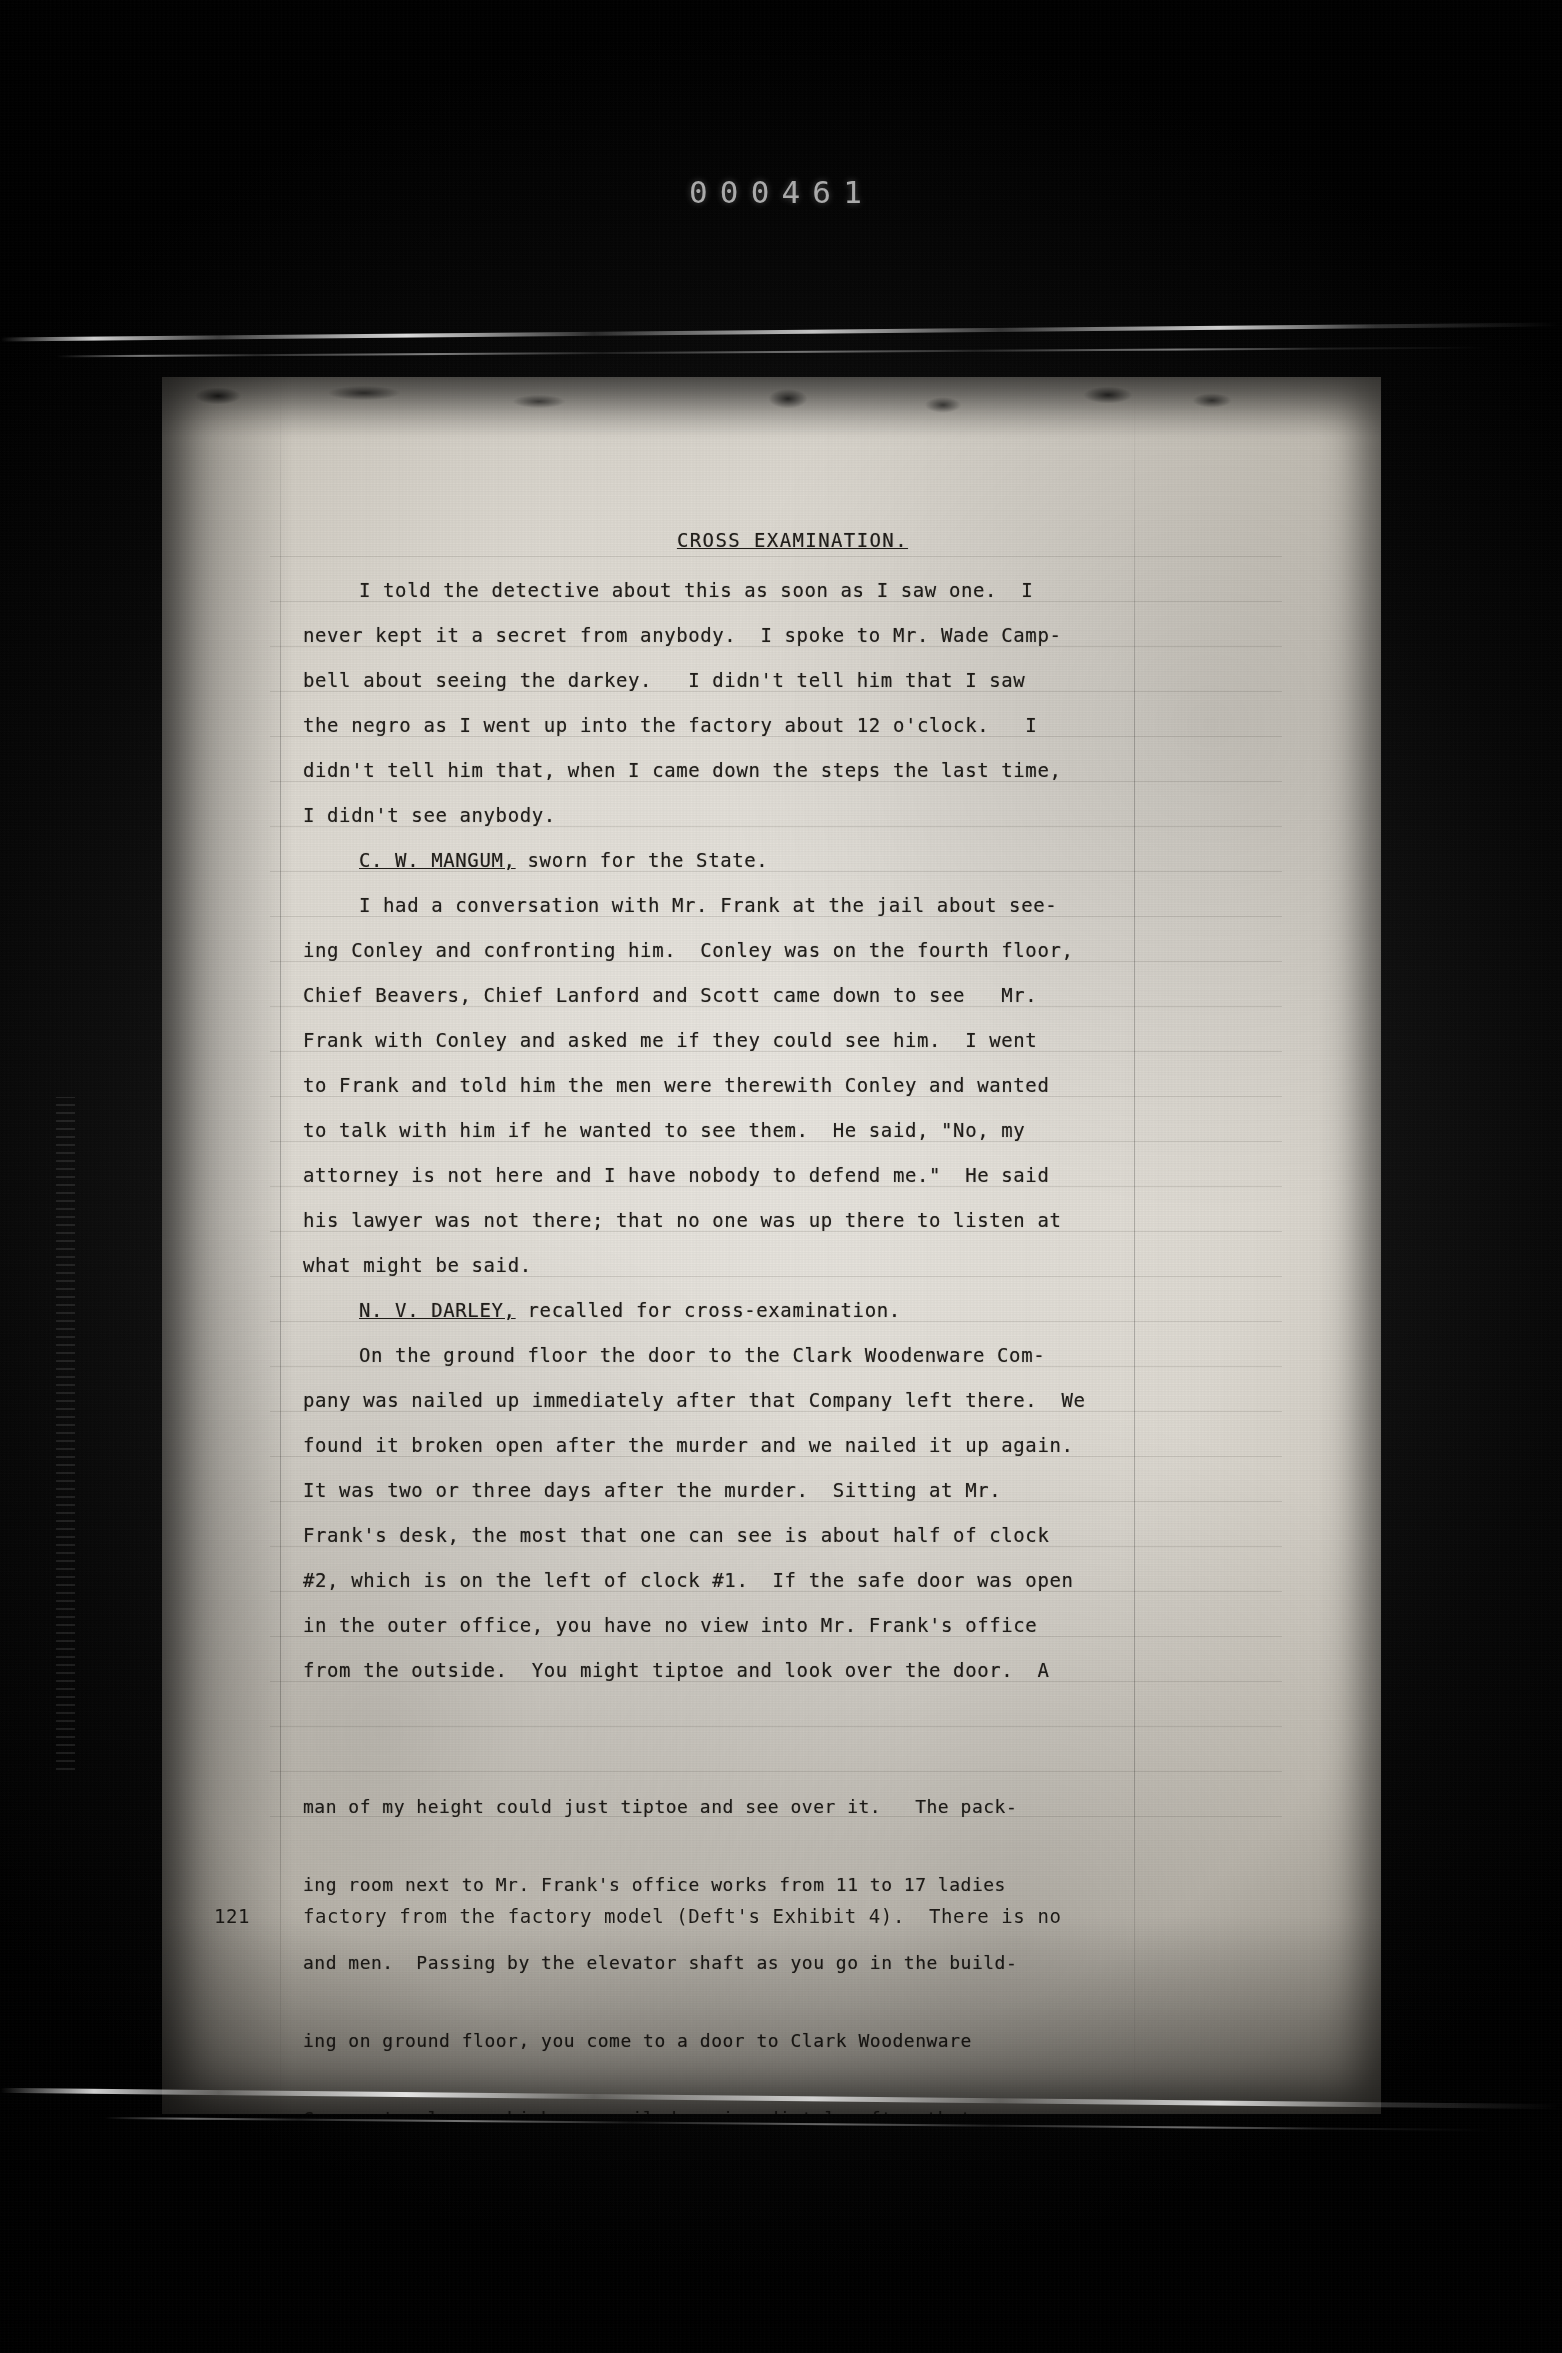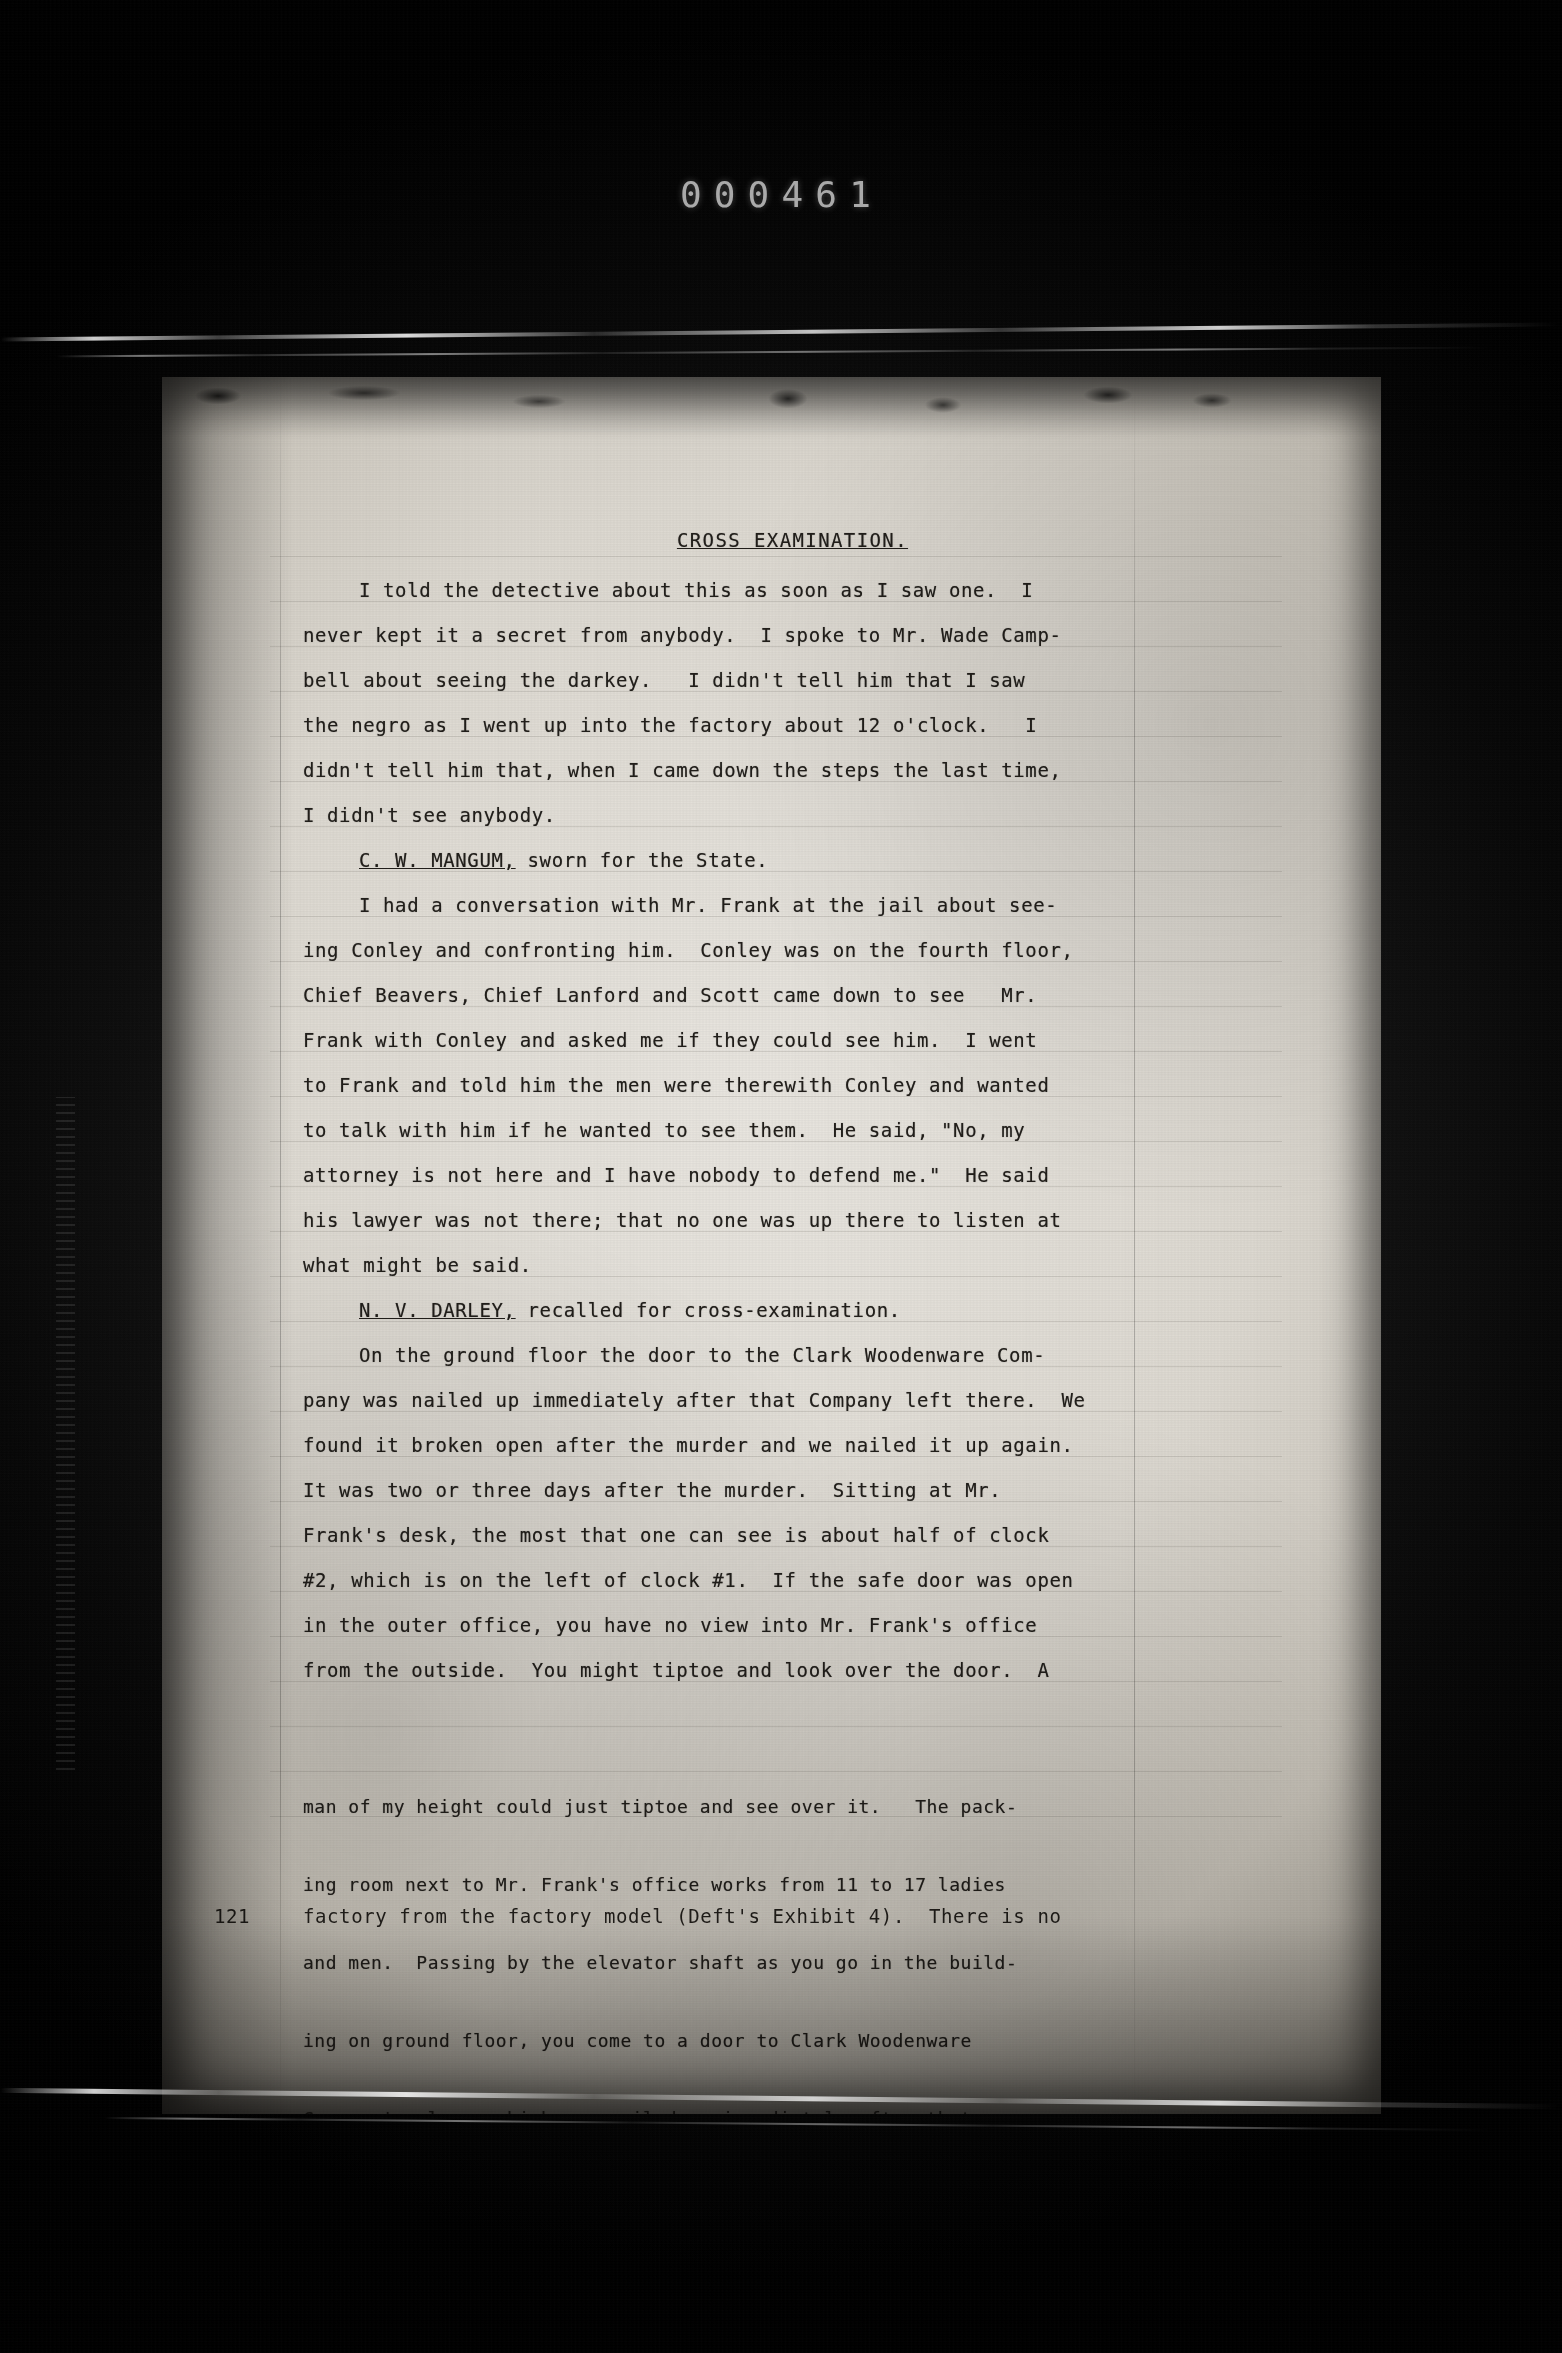--- a/index.html
+++ b/index.html
@@ -35,21 +35,21 @@
 
   
   #frame-number {
     position: absolute;
     top: 174px;
     left: 0;
     width: 1563px;
     text-align: center;
     color: #cfcfcf;
     font-family: "DejaVu Sans Mono", monospace;
-    font-size: 36px;
+    font-size: 31px;
     letter-spacing: 12.2px;
     text-shadow: 0 0 6.6px rgba(255,255,255,.35);
     opacity: .82;
   }
 
   
   .streak {
     position: absolute;
     pointer-events: none;
     background: linear-gradient(90deg,

